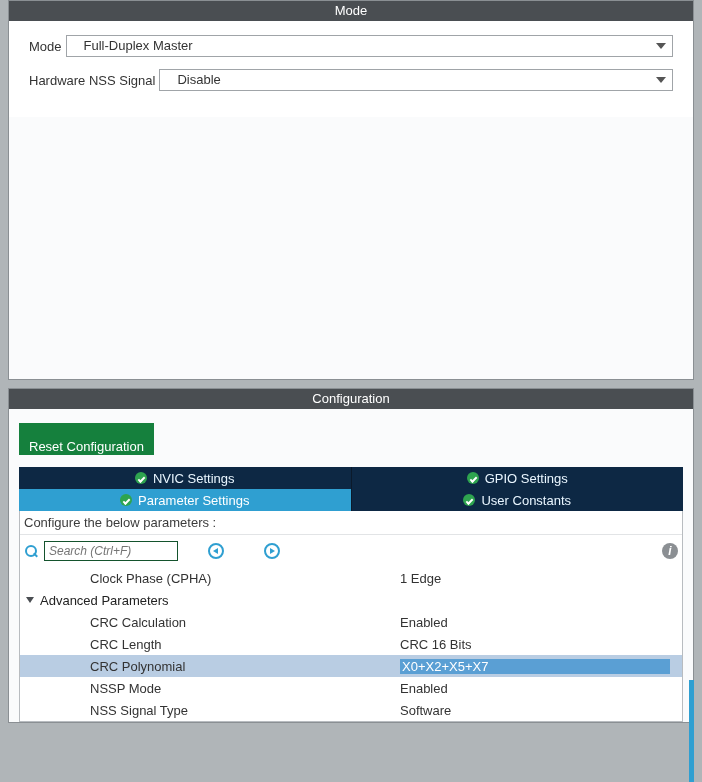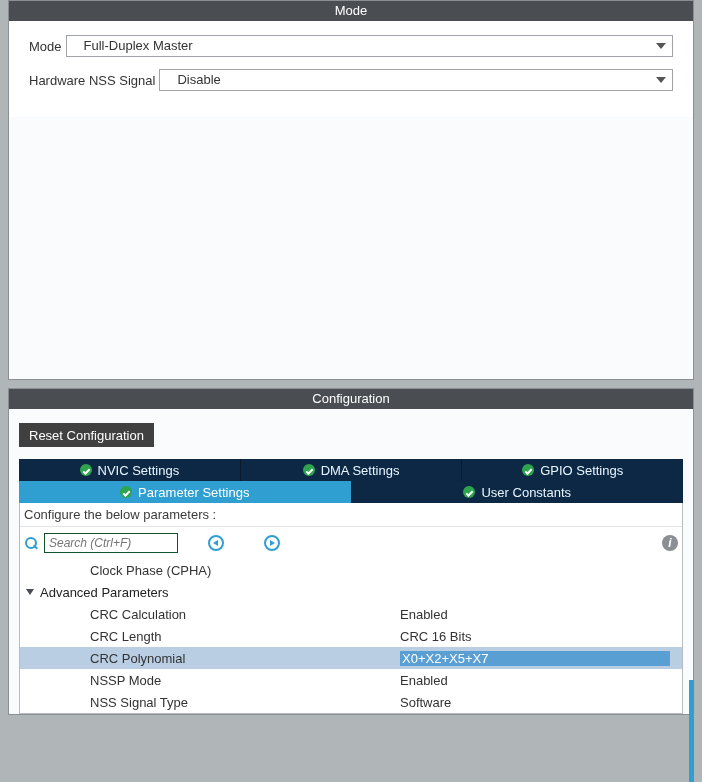--- a/index.html
+++ b/index.html
@@ -70,24 +70,24 @@
 
     .config-panel {
       margin-top: 0;
     }
     .config-body {
       padding: 14px 10px 0 10px;
       background: #fafbfc;
     }
     .reset-btn {
       display: inline-block;
-      background: #404040;
+      background: #15803d;
       color: #fff;
       border: none;
-      padding: 4px 10px;
+      padding: 16px 10px;
       font-size: 13px;
       height: 24px;
       cursor: pointer;
     }
     .tab-rows { margin-top: 12px; }
     .tab-row { display: flex; width: 100%; }
     .tab {
       display: flex;
       align-items: center;
       justify-content: center;
@@ -214,24 +214,20 @@
     <button class="reset-btn">Reset Configuration</button>
 
     <div class="tab-rows">
       <div class="tab-row">
         <div class="tab row1">
           <span class="check-icon"></span>
           <span>NVIC Settings</span>
         </div>
         <div class="tab row1">
           <span class="check-icon"></span>
-          <span>DMA Settings</span>
-        </div>
-        <div class="tab row1">
-          <span class="check-icon"></span>
           <span>GPIO Settings</span>
         </div>
       </div>
       <div class="tab-row">
         <div class="tab row2 active">
           <span class="check-icon"></span>
           <span>Parameter Settings</span>
         </div>
         <div class="tab row2">
           <span class="check-icon"></span>
@@ -251,20 +247,21 @@
         <span style="width:28px"></span>
         <span class="nav-btn right"></span>
         <span class="nav-spacer"></span>
         <span class="info-icon">i</span>
       </div>
 
       <div class="param-table">
         <div class="param-row simple-row">
           <span class="indent1"></span>
           <span class="name-col">Clock Phase (CPHA)</span>
+          <span class="val-col">1 Edge</span>
         </div>
 
         <div class="param-row group-row">
           <span class="chev"></span>
           <span class="group-label">Advanced Parameters</span>
         </div>
 
         <div class="param-row simple-row">
           <span class="indent1"></span>
           <span class="name-col">CRC Calculation</span>

